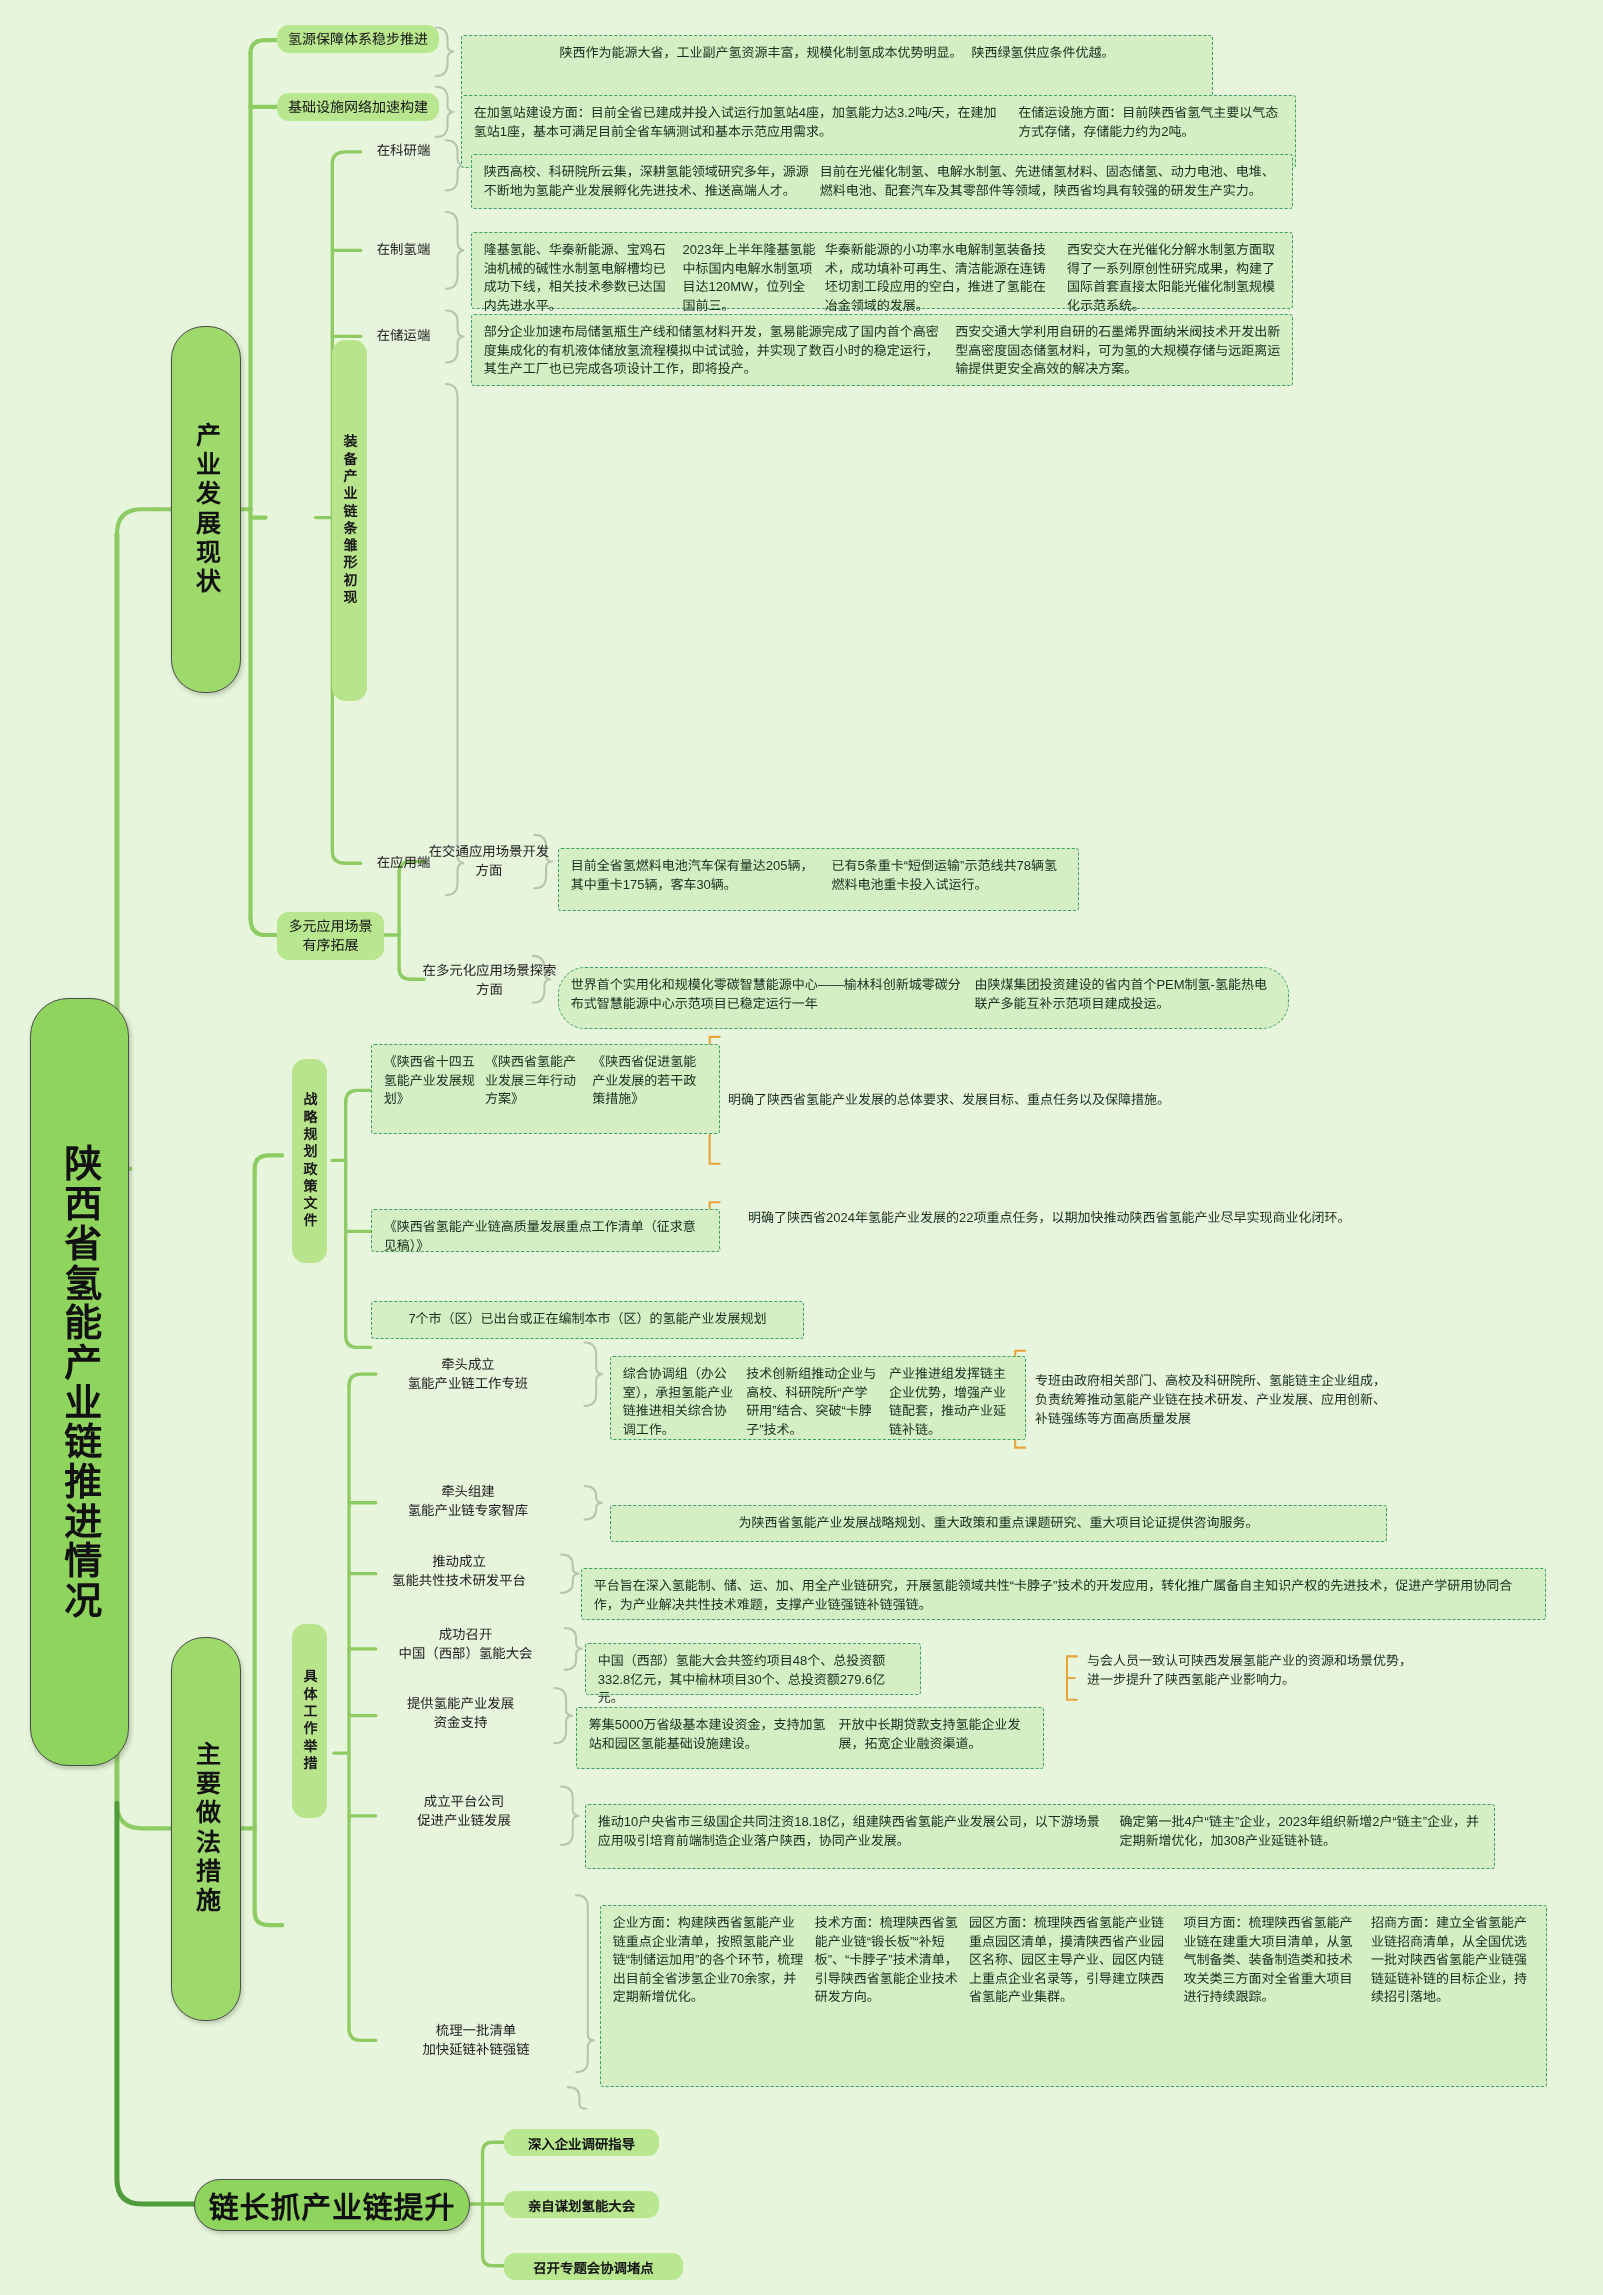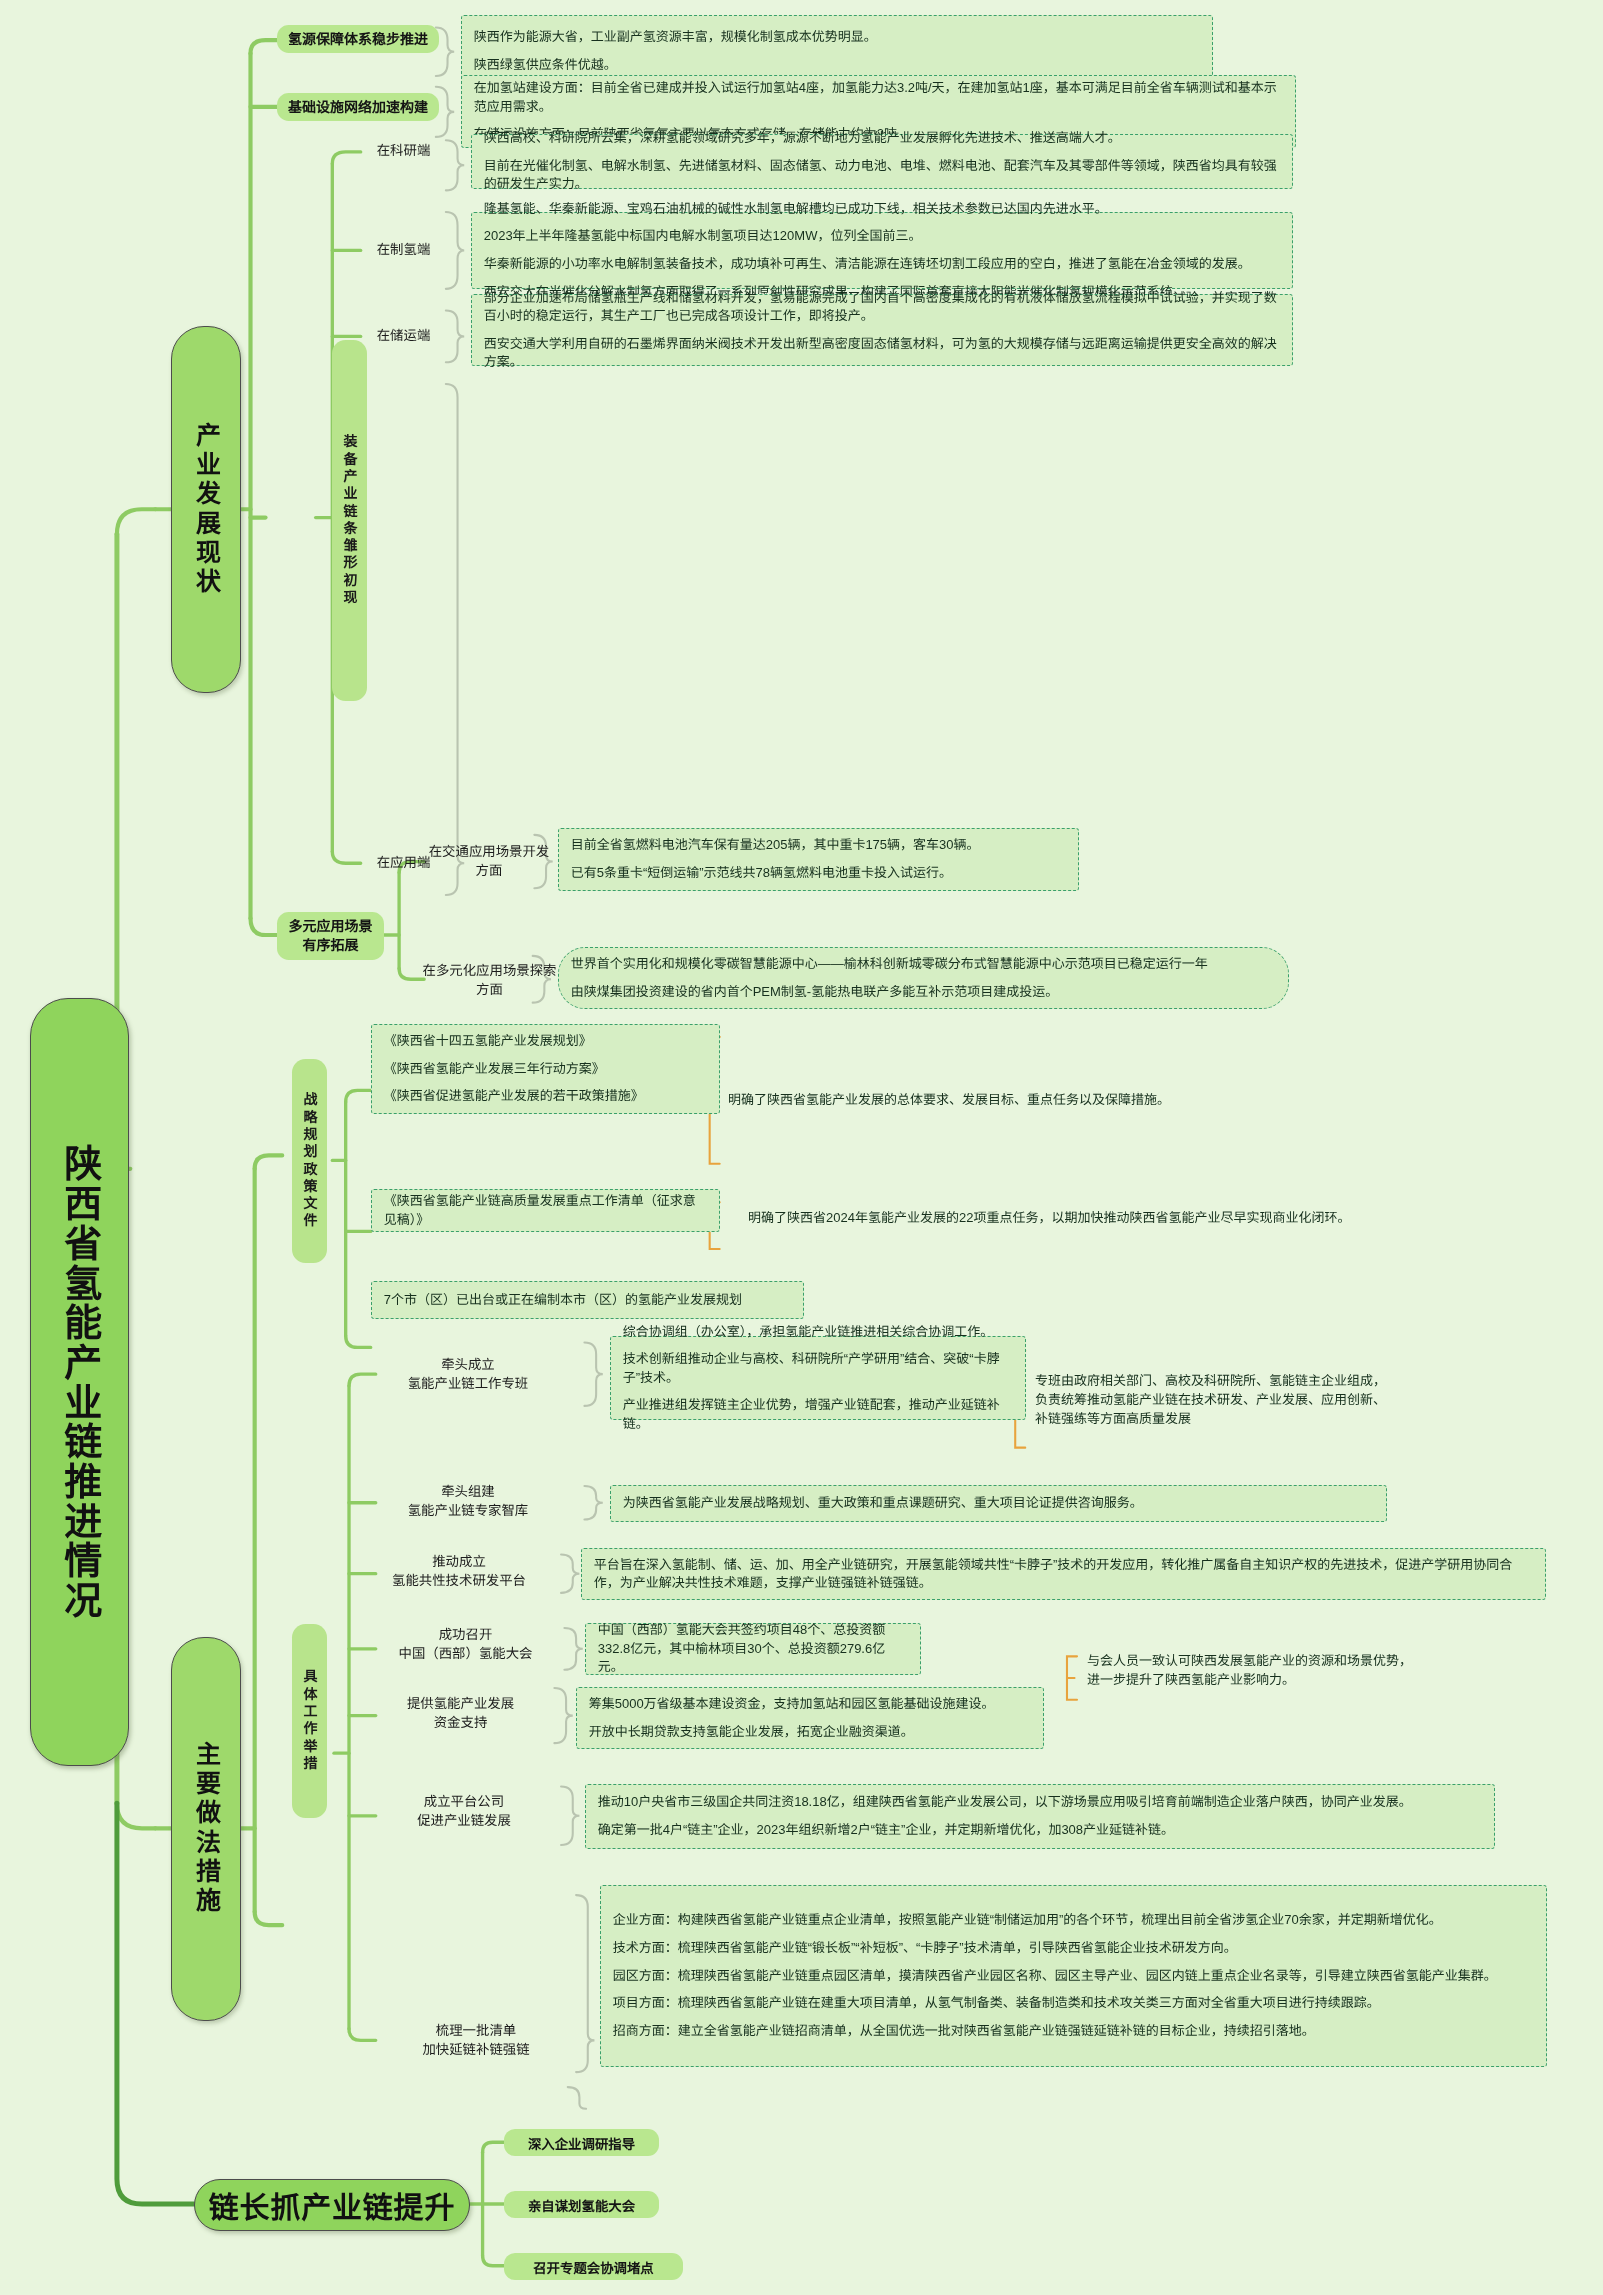--- a/index.html
+++ b/index.html
@@ -63,39 +63,40 @@
     text-orientation:upright;
     letter-spacing:3.3px;
     color:#1a1a1a;
   }
 
   .pill-node{
     background:#b9e78f;
     border-radius:11.7px;
     display:flex;align-items:center;justify-content:center;
     text-align:center;
-    font-size:14px;font-weight:700;line-height:1.35;
+    font-size:14px;font-weight:400;line-height:1.35;
     color:#141414;
     padding:3.3px 8.4px;
   }
 
   .plain-label{
     display:flex;align-items:center;
     font-size:13.4px;line-height:1.4;color:#1c1c1c;
     text-align:center;justify-content:center;
     white-space:pre-line;
   }
 
   .leaf-box{
     background:#d6eec4;
     border:1.7px dashed #3aa06b;
     border-radius:3.3px;
     padding:8.4px 11.7px;
-    display:flex;flex-direction:column;justify-content:center;
+    display:flex;flex-direction:row;justify-content:center;
     gap:9.2px;
+    margin-top:20px;
   }
   .leaf-box p{
     margin:0;
     font-size:13px;
     line-height:1.42;
     color:#16301d;
   }
 
   .note-text{
     font-size:13px;line-height:1.45;color:#16301d;

